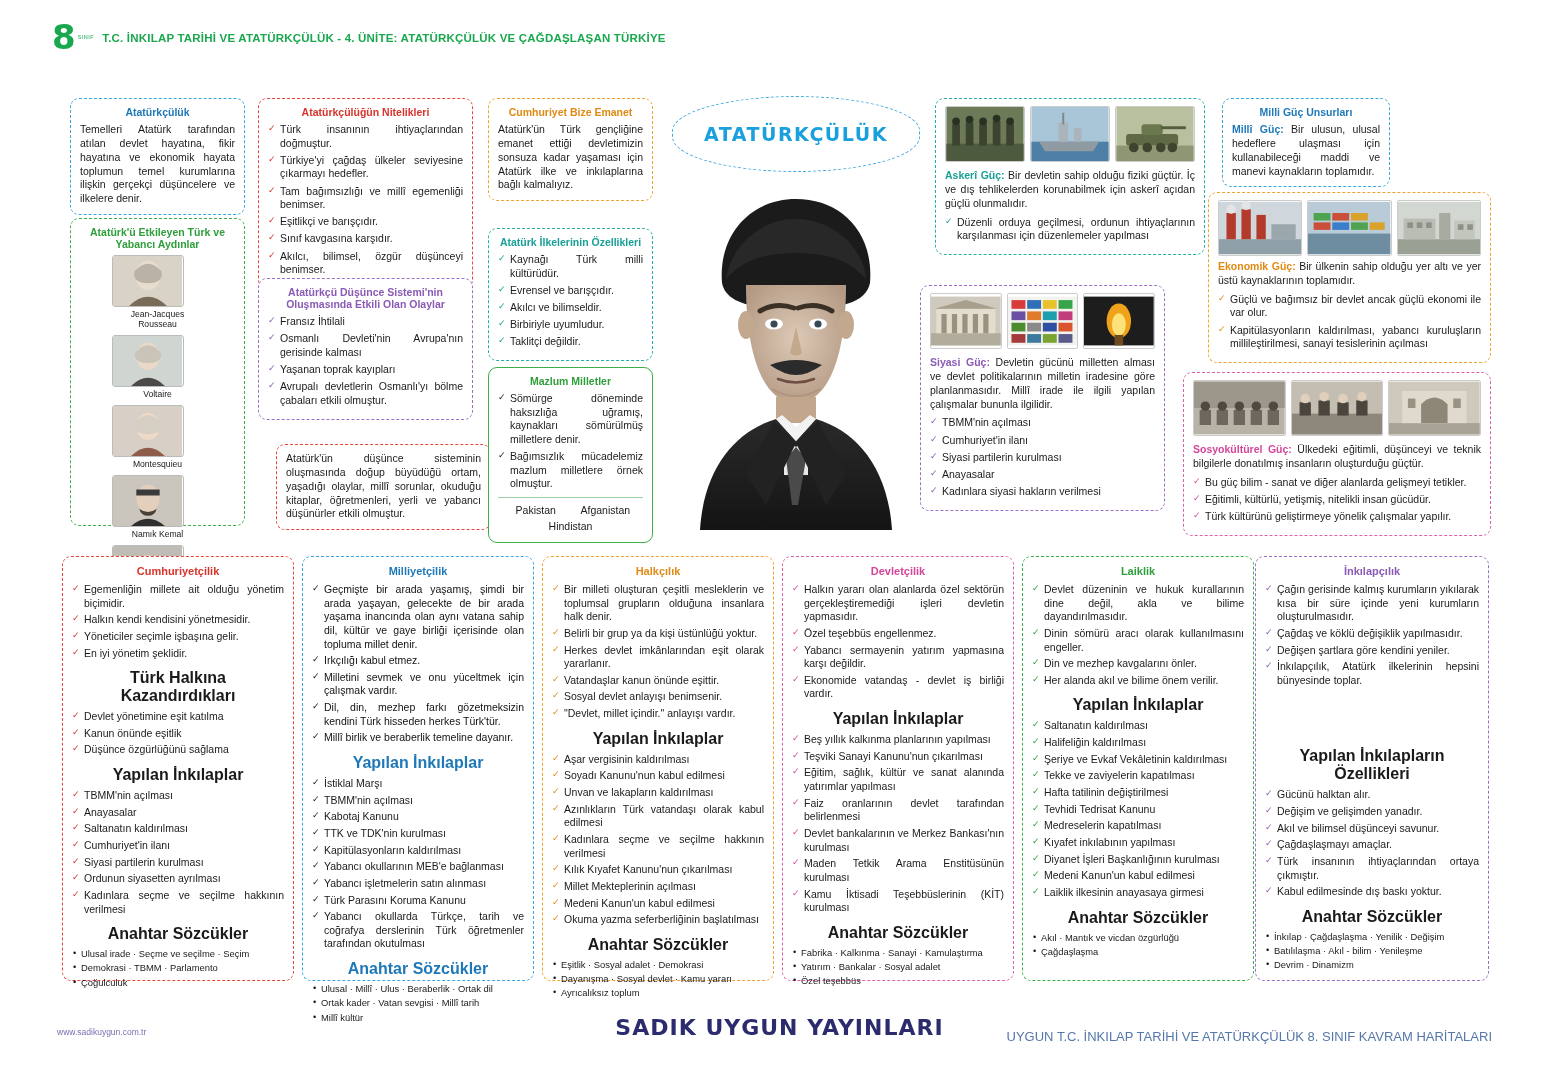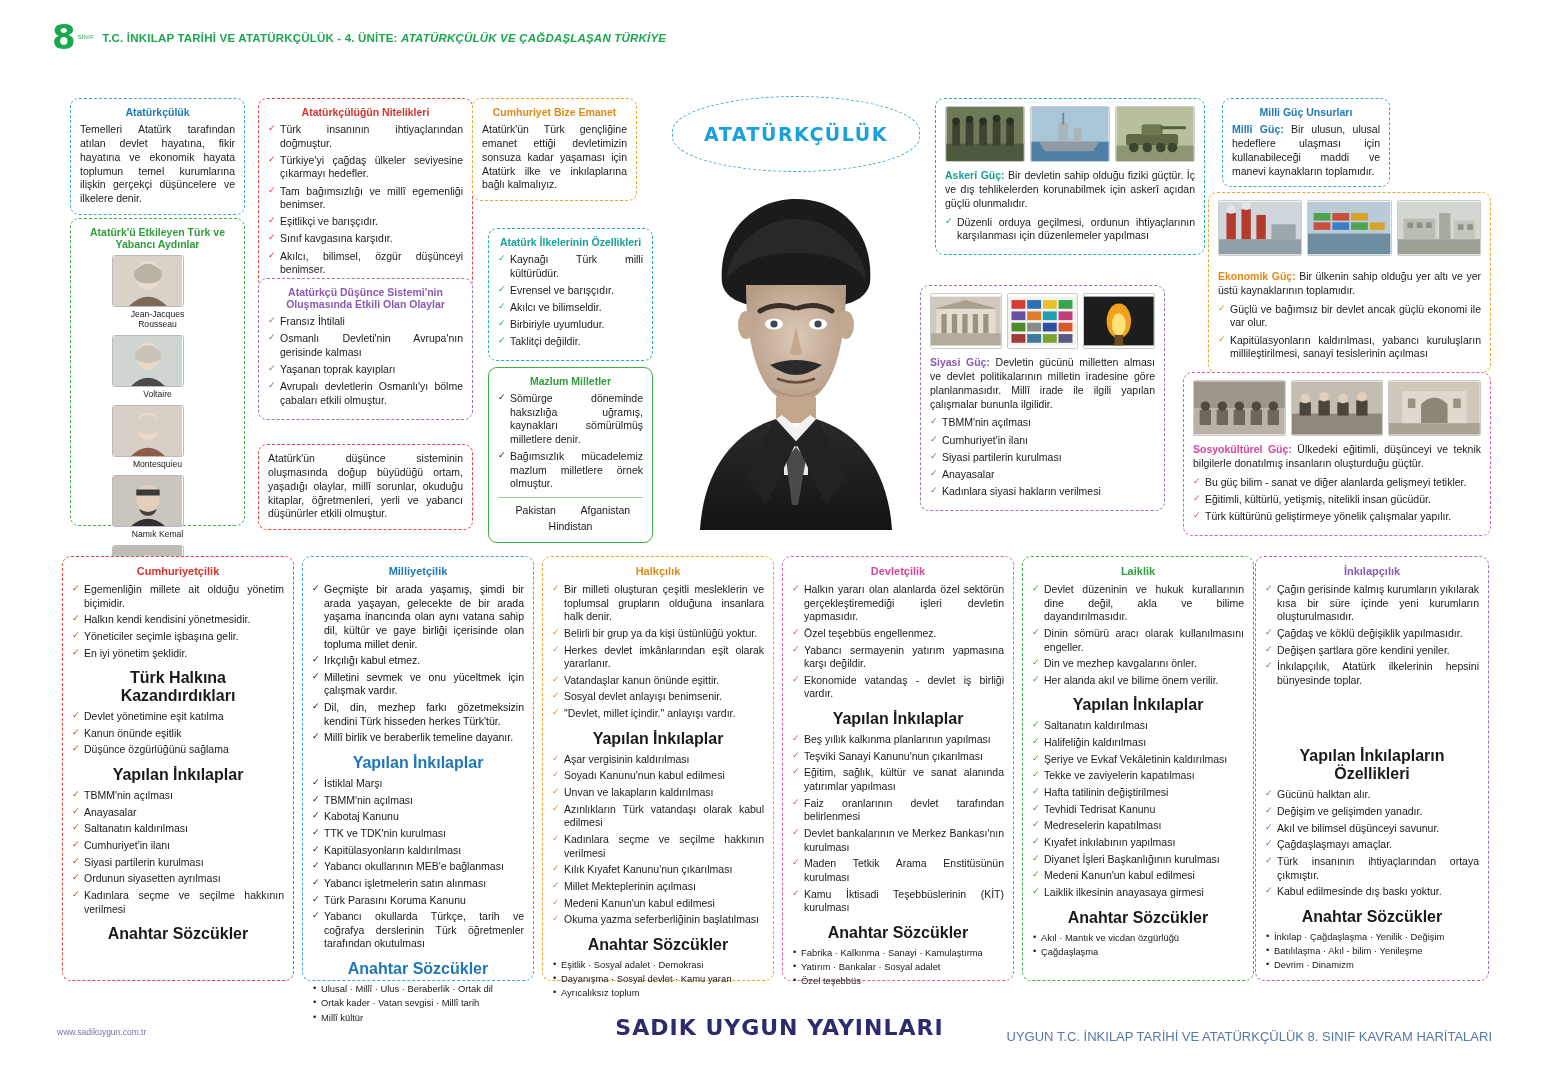--- a/index.html
+++ b/index.html
@@ -13,21 +13,21 @@
     position: relative;
     overflow: hidden;
   }
   .page { position:relative; width:1549px; height:1080px; }
 
   
   .header { position:absolute; left:52px; top:24px; display:flex; align-items:center; gap:8px; }
   .grade-num { font-size:34px; font-weight:bold; color:#1aa84f; line-height:0.8; font-family:"DejaVu Sans", sans-serif; }
   .grade-sub { font-size:5.5px; color:#1aa84f; letter-spacing:0.5px; margin-top:10px;}
   .hdr-text { font-size:11.5px; font-weight:bold; color:#1aa84f; letter-spacing:0.2px; }
-  .hdr-text .b2 { color:#1aa84f;font-style:italic; }
+  .hdr-text .b2 { color:#1aa84f; }
 
   
   .box { position:absolute; background:#fff; border-radius:9px; padding:7px 9px 8px 9px; }
   .box h4 { margin:0 0 5px 0; text-align:center; font-size:10.5px; font-weight:bold; }
   .box p { margin:0; text-align:justify; line-height:1.32; }
   ul.ck { list-style:none; margin:0; padding:0; }
   ul.ck li { position:relative; padding-left:12px; margin-bottom:3.5px; line-height:1.3; text-align:justify; }
   ul.ck li:before { content:"✓"; position:absolute; left:0; top:0; font-size:9px; }
   ul.dot { list-style:none; margin:0; padding:0; }
   ul.dot li { position:relative; padding-left:9px; margin-bottom:2px; line-height:1.3; }
@@ -263,25 +263,25 @@
   <div class="box b-purple" style="left:258px; top:278px; width:215px;">
     <h4>Atatürkçü Düşünce Sistemi'nin Oluşmasında Etkili Olan Olaylar</h4>
     <ul class="ck">
       <li>Fransız İhtilali</li>
       <li>Osmanlı Devleti'nin Avrupa'nın gerisinde kalması</li>
       <li>Yaşanan toprak kayıpları</li>
       <li>Avrupalı devletlerin Osmanlı'yı bölme çabaları etkili olmuştur.</li>
     </ul>
   </div>
 
-  <div class="box b-red" style="left:258px; top:444px; width:215px;">
+  <div class="box b-red" style="left:276px; top:444px; width:215px;">
     <p>Atatürk'ün düşünce sisteminin oluşmasında doğup büyüdüğü ortam, yaşadığı olaylar, millî sorunlar, okuduğu kitaplar, öğretmenleri, yerli ve yabancı düşünürler etkili olmuştur.</p>
   </div>
 
-  <div class="box b-orange" style="left:472px; top:98px; width:165px;">
+  <div class="box b-orange" style="left:488px; top:98px; width:165px;">
     <h4>Cumhuriyet Bize Emanet</h4>
     <p>Atatürk'ün Türk gençliğine emanet ettiği devletimizin sonsuza kadar yaşaması için Atatürk ilke ve inkılaplarına bağlı kalmalıyız.</p>
   </div>
 
   <div class="box b-teal" style="left:488px; top:228px; width:165px;">
     <h4>Atatürk İlkelerinin Özellikleri</h4>
     <ul class="ck">
       <li>Kaynağı Türk milli kültürüdür.</li>
       <li>Evrensel ve barışçıdır.</li>
       <li>Akılcı ve bilimseldir.</li>
@@ -472,21 +472,21 @@
             <g fill="#8d9288">
               <rect x="10" y="22" width="6" height="6"></rect>
               <rect x="20" y="22" width="6" height="6"></rect>
               <rect x="30" y="22" width="6" height="6"></rect>
               <rect x="64" y="24" width="6" height="6"></rect>
               <rect x="74" y="24" width="6" height="6"></rect>
             </g>
           </svg>
         </div>
     </div>
-    <p class="jt" style="margin-top:14px;">
+    <p class="jt" style="margin-top:4px;">
       <span class="inline-head" style="color:#e08a14">Ekonomik Güç:</span>
       <span>Bir ülkenin sahip olduğu yer altı ve yer üstü kaynaklarının toplamıdır.</span>
     </p>
     <ul class="ck" style="margin-top:5px;">
       <li>Güçlü ve bağımsız bir devlet ancak güçlü ekonomi ile var olur.</li>
       <li>Kapitülasyonların kaldırılması, yabancı kuruluşların millileştirilmesi, sanayi tesislerinin açılması</li>
     </ul>
   </div>
 
   <div class="box b-pink" style="left:1183px; top:372px; width:308px;">
@@ -569,20 +569,25 @@
     <ul class="ck">
       <li>TBMM'nin açılması</li>
       <li>Anayasalar</li>
       <li>Saltanatın kaldırılması</li>
       <li>Cumhuriyet'in ilanı</li>
       <li>Siyasi partilerin kurulması</li>
       <li>Ordunun siyasetten ayrılması</li>
       <li>Kadınlara seçme ve seçilme hakkının verilmesi</li>
     </ul>
     <h5>Anahtar Sözcükler</h5>
+    <ul class="dot kw">
+      <li>Ulusal irade  ·  Seçme ve seçilme  ·  Seçim</li>
+      <li>Demokrasi  ·  TBMM  ·  Parlamento</li>
+      <li>Çoğulculuk</li>
+    </ul>
   </div>
 
   <div class="col b-blue" style="left:302px;">
     <h4 style="color:#1e78b8">Milliyetçilik</h4>
     <ul class="ck" style="color:#111">
       <li>Geçmişte bir arada yaşamış, şimdi bir arada yaşayan, gelecekte de bir arada yaşama inancında olan aynı vatana sahip dil, kültür ve gaye birliği içerisinde olan topluma millet denir.</li>
       <li>Irkçılığı kabul etmez.</li>
       <li>Milletini sevmek ve onu yüceltmek için çalışmak vardır.</li>
       <li>Dil, din, mezhep farkı gözetmeksizin kendini Türk hisseden herkes Türk'tür.</li>
       <li>Millî birlik ve beraberlik temeline dayanır.</li>

